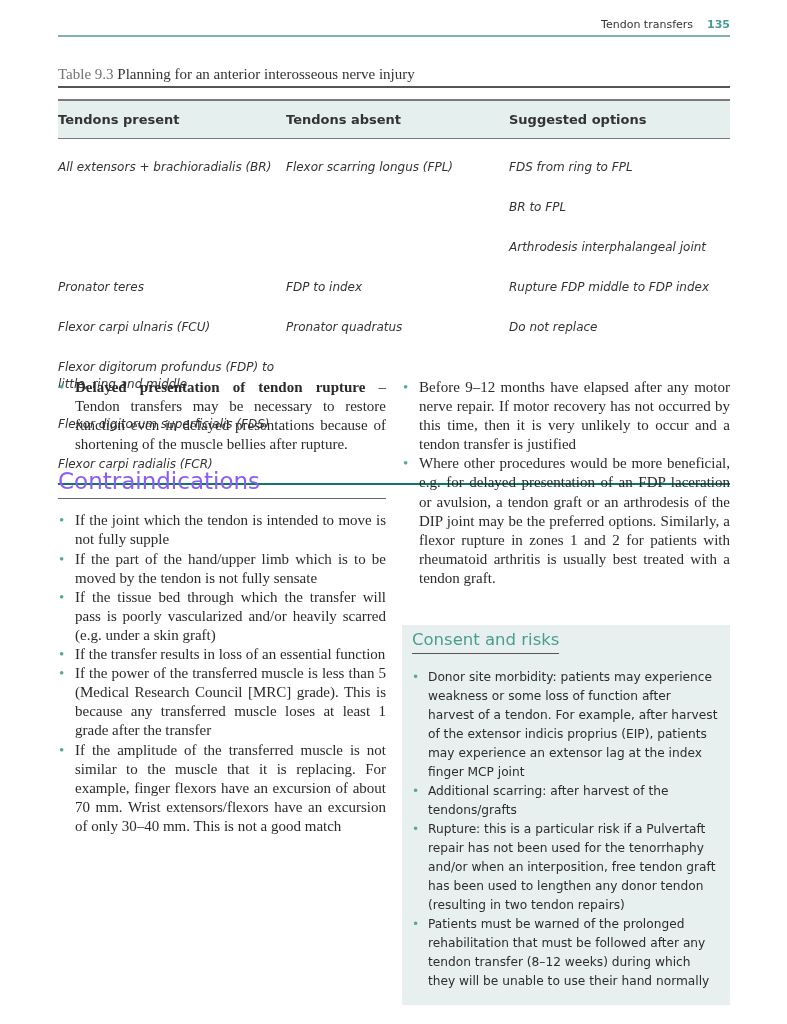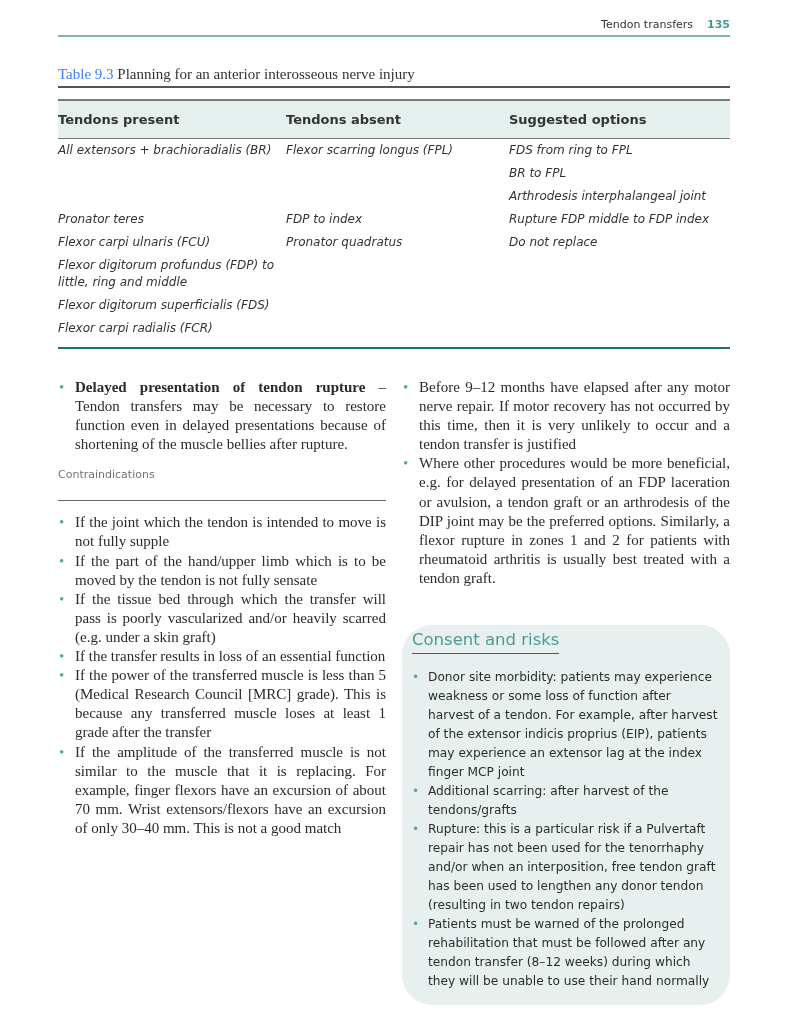--- a/index.html
+++ b/index.html
@@ -12,57 +12,57 @@
     text-align: right;
     font-family: "DejaVu Sans", sans-serif; font-size: 11px; color: #333;
   }
   .running-head .folio { color: #4a9c92; margin-left: 14px; font-weight: bold; }
 
   .table-caption {
     position: absolute; left: 58px; top: 66px; width: 672px;
     font-family: "Liberation Serif", serif; font-size: 15px; color: #333;
     padding-bottom: 3px; border-bottom: 2px solid #555;
   }
-  .table-caption .tnum { color: #3b82f6; }
+  .table-caption .tnum { color: #737373; }
 
   .plan-table {
     position: absolute; left: 58px; top: 99px; width: 672px;
     border-collapse: collapse;
     font-family: "DejaVu Sans", sans-serif;
   }
   .plan-table th {
     background: #e5efed; text-align: left; font-weight: bold;
     font-size: 13px; color: #333; padding: 3px 2px 3px 0;
     border-top: 2px solid #7a7a7a; border-bottom: 1.5px solid #7a7a7a;
     height: 38px;
   }
   .plan-table td {
     font-style: italic; font-size: 12px; color: #333;
-    vertical-align: top; padding: 3px 2px 3px 0; line-height: 17px;
+    vertical-align: top; padding: 20px 2px 3px 0; line-height: 17px;
   }
   .plan-table tr.last td { border-bottom: 2px solid #0f766e; padding-bottom: 10px; }
   .col1 { width: 228px; } .col2 { width: 223px; }
 
   .col-left { position: absolute; left: 58px; top: 378px; width: 328px; }
   .col-right { position: absolute; left: 402px; top: 378px; width: 328px; }
 
   .serif-list { list-style: none; font-family: "Liberation Serif", serif; font-size: 15px; line-height: 19.1px; color: #2a2a2a; }
   .serif-list li { position: relative; padding-left: 17px; text-align: justify; }
   .serif-list li .bullet { position: absolute; left: 1px; top: 0; color: #5aa79b; font-size: 15px; }
   .serif-list .cont { padding-left: 17px; text-align: justify; }
   .serif-list b { font-weight: bold; }
 
   .section-heading {
-    font-family: "DejaVu Sans", sans-serif; font-size: 11px; color: #737373;
-    border-bottom: 1.5px solid #666; padding-bottom: 19px; margin-top: 14px; margin-bottom: 12px;
+    font-family: "DejaVu Sans", sans-serif; font-size: 23px; color: #8b5cf6;
+    border-bottom: 1.5px solid #666; padding-bottom: 4px; margin-top: 14px; margin-bottom: 12px;
   }
 
   .consent-box {
     position: absolute; left: 402px; top: 625px; width: 328px; height: 380px;
-    background: #e7f0ee; padding: 5px 10px 10px 10px; border-radius: 30px;
+    background: #e7f0ee; padding: 5px 10px 10px 10px;
   }
   .consent-box .box-heading {
     display: inline-block; font-family: "DejaVu Sans", sans-serif; font-size: 16.5px; color: #4a9c92;
     border-bottom: 1.5px solid #555; padding-bottom: 4px; margin-bottom: 14px;
   }
   .sans-list { list-style: none; font-family: "DejaVu Sans", sans-serif; font-size: 12.2px; line-height: 19px; color: #2c2c2c; }
   .sans-list li { position: relative; padding-left: 16px; }
   .sans-list li .bullet { position: absolute; left: 0; top: 0; color: #5aa79b; }
 </style>
 </head>

